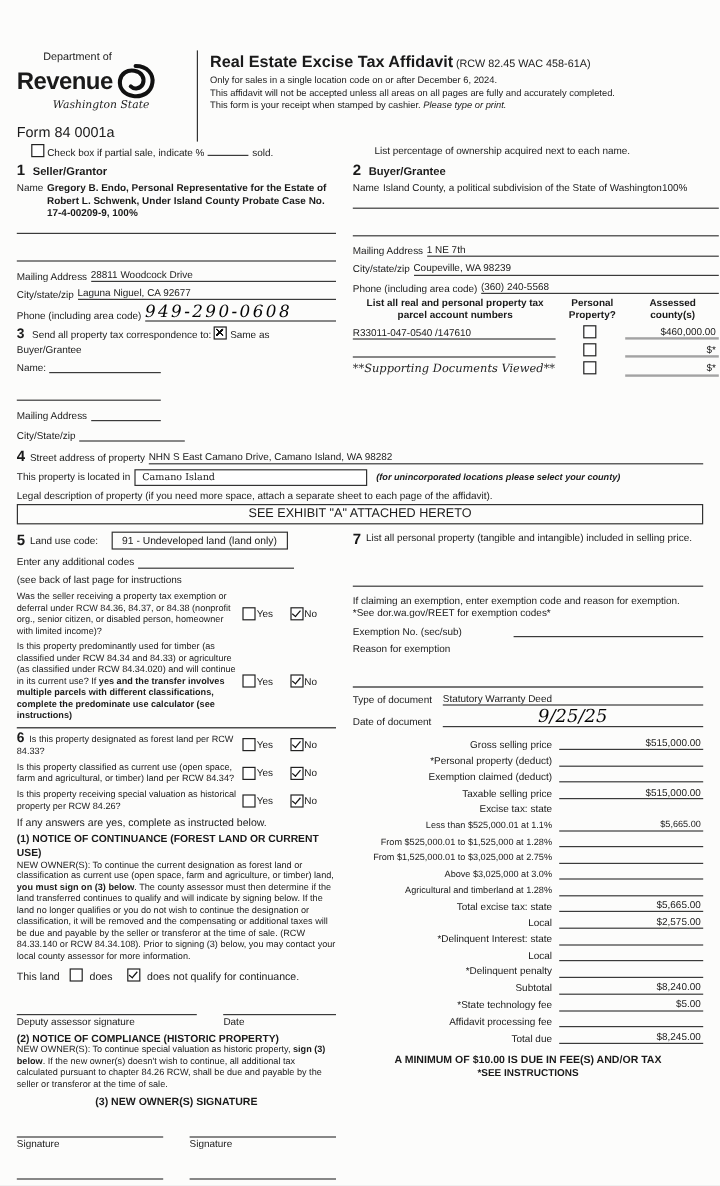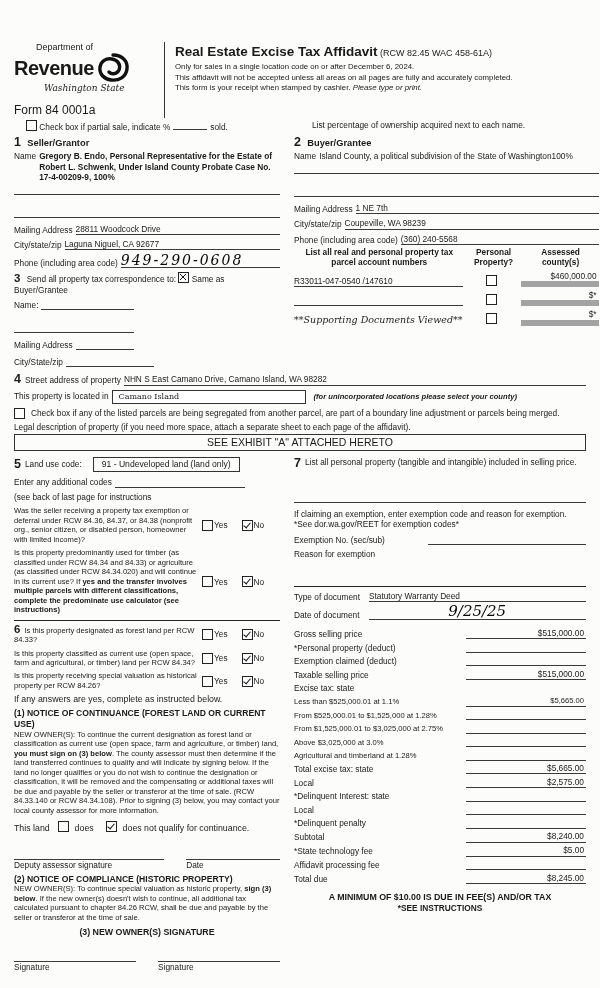--- a/index.html
+++ b/index.html
@@ -45,28 +45,28 @@
   .stamp{position:absolute;right:2px;top:0;width:168px;text-align:center;
          font-family:"Liberation Mono",monospace;font-size:8.4px;line-height:1.3;color:#1d1d1d}
   .docstamp{font-family:"DejaVu Serif",serif;font-style:italic;font-size:9.5px;color:#222;white-space:nowrap}
   
   .hw{font-family:"DejaVu Serif",serif;font-style:italic;color:#050505}
   .hw-big{font-size:14px;letter-spacing:2px;line-height:1}
   
   .ptable-hdr{display:flex;font-weight:bold;text-align:center;margin-top:2px}
   .pt-c1{flex:1}.pt-c2{width:58px;flex:none}.pt-c3{width:76px;flex:none}
   .prow{display:flex;align-items:flex-end;margin-top:3px;min-height:12px}
-  .pval{text-align:right;border-bottom:6px solid #a3a3a3;padding-right:2px}
+  .pval{text-align:right;border-bottom:2px solid #a3a3a3;padding-right:2px}
   
   .boxed{border:1px solid #333;padding:1px 6px;background:#fff}
   .legalbox{border:1px solid #333;text-align:center;font-size:10.5px;padding:1px 0;margin-top:2px}
   .codebox{border:1px solid #333;padding:1px 8px;font-size:8.6px}
   
   .taxrow{display:flex;align-items:flex-end;margin-top:2.5px}
-  .taxlbl{flex:1;text-align:left;padding-right:6px;white-space:nowrap}
+  .taxlbl{flex:1;text-align:right;padding-right:6px;white-space:nowrap}
   .taxval{width:118px;flex:none;text-align:right;border-bottom:1px solid #3a3a3a;min-height:10px;padding-right:2px}
   .taxval.noline{border-bottom:none}
   
   .sigrow{display:flex;gap:22px;margin-top:12px}
   .sigcell{flex:1}
   .sigline{border-bottom:1px solid #3a3a3a;height:11px}
 </style>
 </head>
 <body>
 
@@ -203,24 +203,20 @@
     <div class="row">
       <span class="secno">4</span>
       <span class="lbl">Street address of property</span>
       <span class="fill">NHN S East Camano Drive, Camano Island, WA 98282</span>
     </div>
     <div class="row" style="margin-top:4px;align-items:center">
       <span class="lbl">This property is located in</span>
       <span class="boxed" style="width:180px;font-family:'DejaVu Serif',serif;font-size:8px">Camano Island</span>
       <span class="b i sm" style="margin-left:8px">(for unincorporated locations please select your county)</span>
     </div>
-    <div style="margin-top:4px;display:flex;gap:6px;align-items:flex-start">
-      <span class="cb"></span>
-      <span>Check box if any of the listed parcels are being segregated from another parcel, are part of a boundary line adjustment or parcels being merged.</span>
-    </div>
     <div style="margin-top:3px">Legal description of property (if you need more space, attach a separate sheet to each page of the affidavit).</div>
     <div class="legalbox">SEE EXHIBIT "A" ATTACHED HERETO</div>
   </div>
 
   <div class="cols" style="margin-top:6px">
 
     <div>
       <div style="display:flex;align-items:center">
         <span class="secno">5</span>
         <span class="lbl">Land use code:</span>

